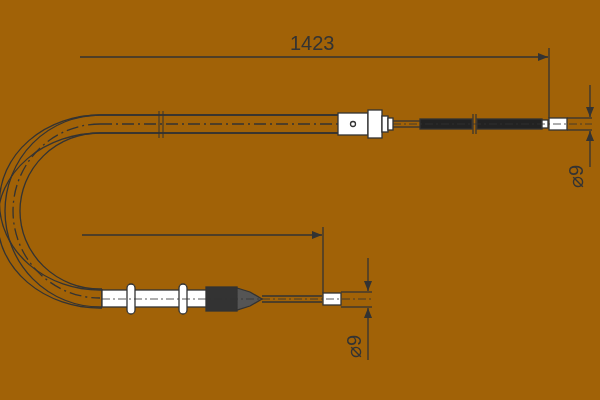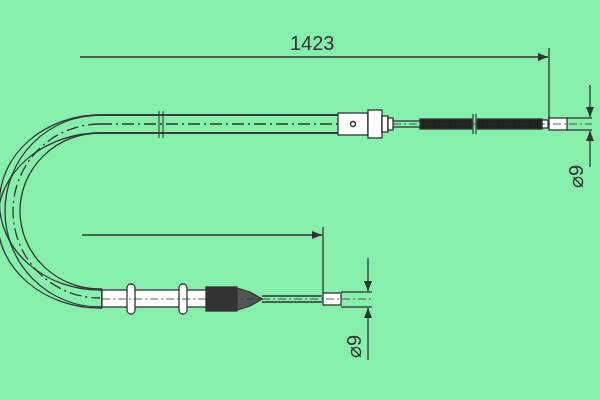--- a/index.html
+++ b/index.html
@@ -1,16 +1,16 @@
 <!DOCTYPE html>
 <html><head>
 <meta charset="utf-8">
 <style>
   html, body { margin: 0; padding: 0; background: #ffffff; }
-  .canvas { position: relative; width: 600px; height: 400px; overflow: hidden; background: #86efac; }
+  .canvas { position: relative; width: 600px; height: 400px; overflow: hidden; background: #a16207; }
   svg { position: absolute; left: 0; top: 0; }
   .dim-text { font-family: "Liberation Sans", sans-serif; font-size: 20px; fill: #333333; }
 </style>
 </head>
 <body>
 
 <div class="canvas">
 <svg width="600" height="400" viewBox="0 0 600 400" xmlns="http://www.w3.org/2000/svg">
   <defs>
     <marker id="arr" markerWidth="10" markerHeight="8" refX="10" refY="4" orient="auto" markerUnits="userSpaceOnUse">

